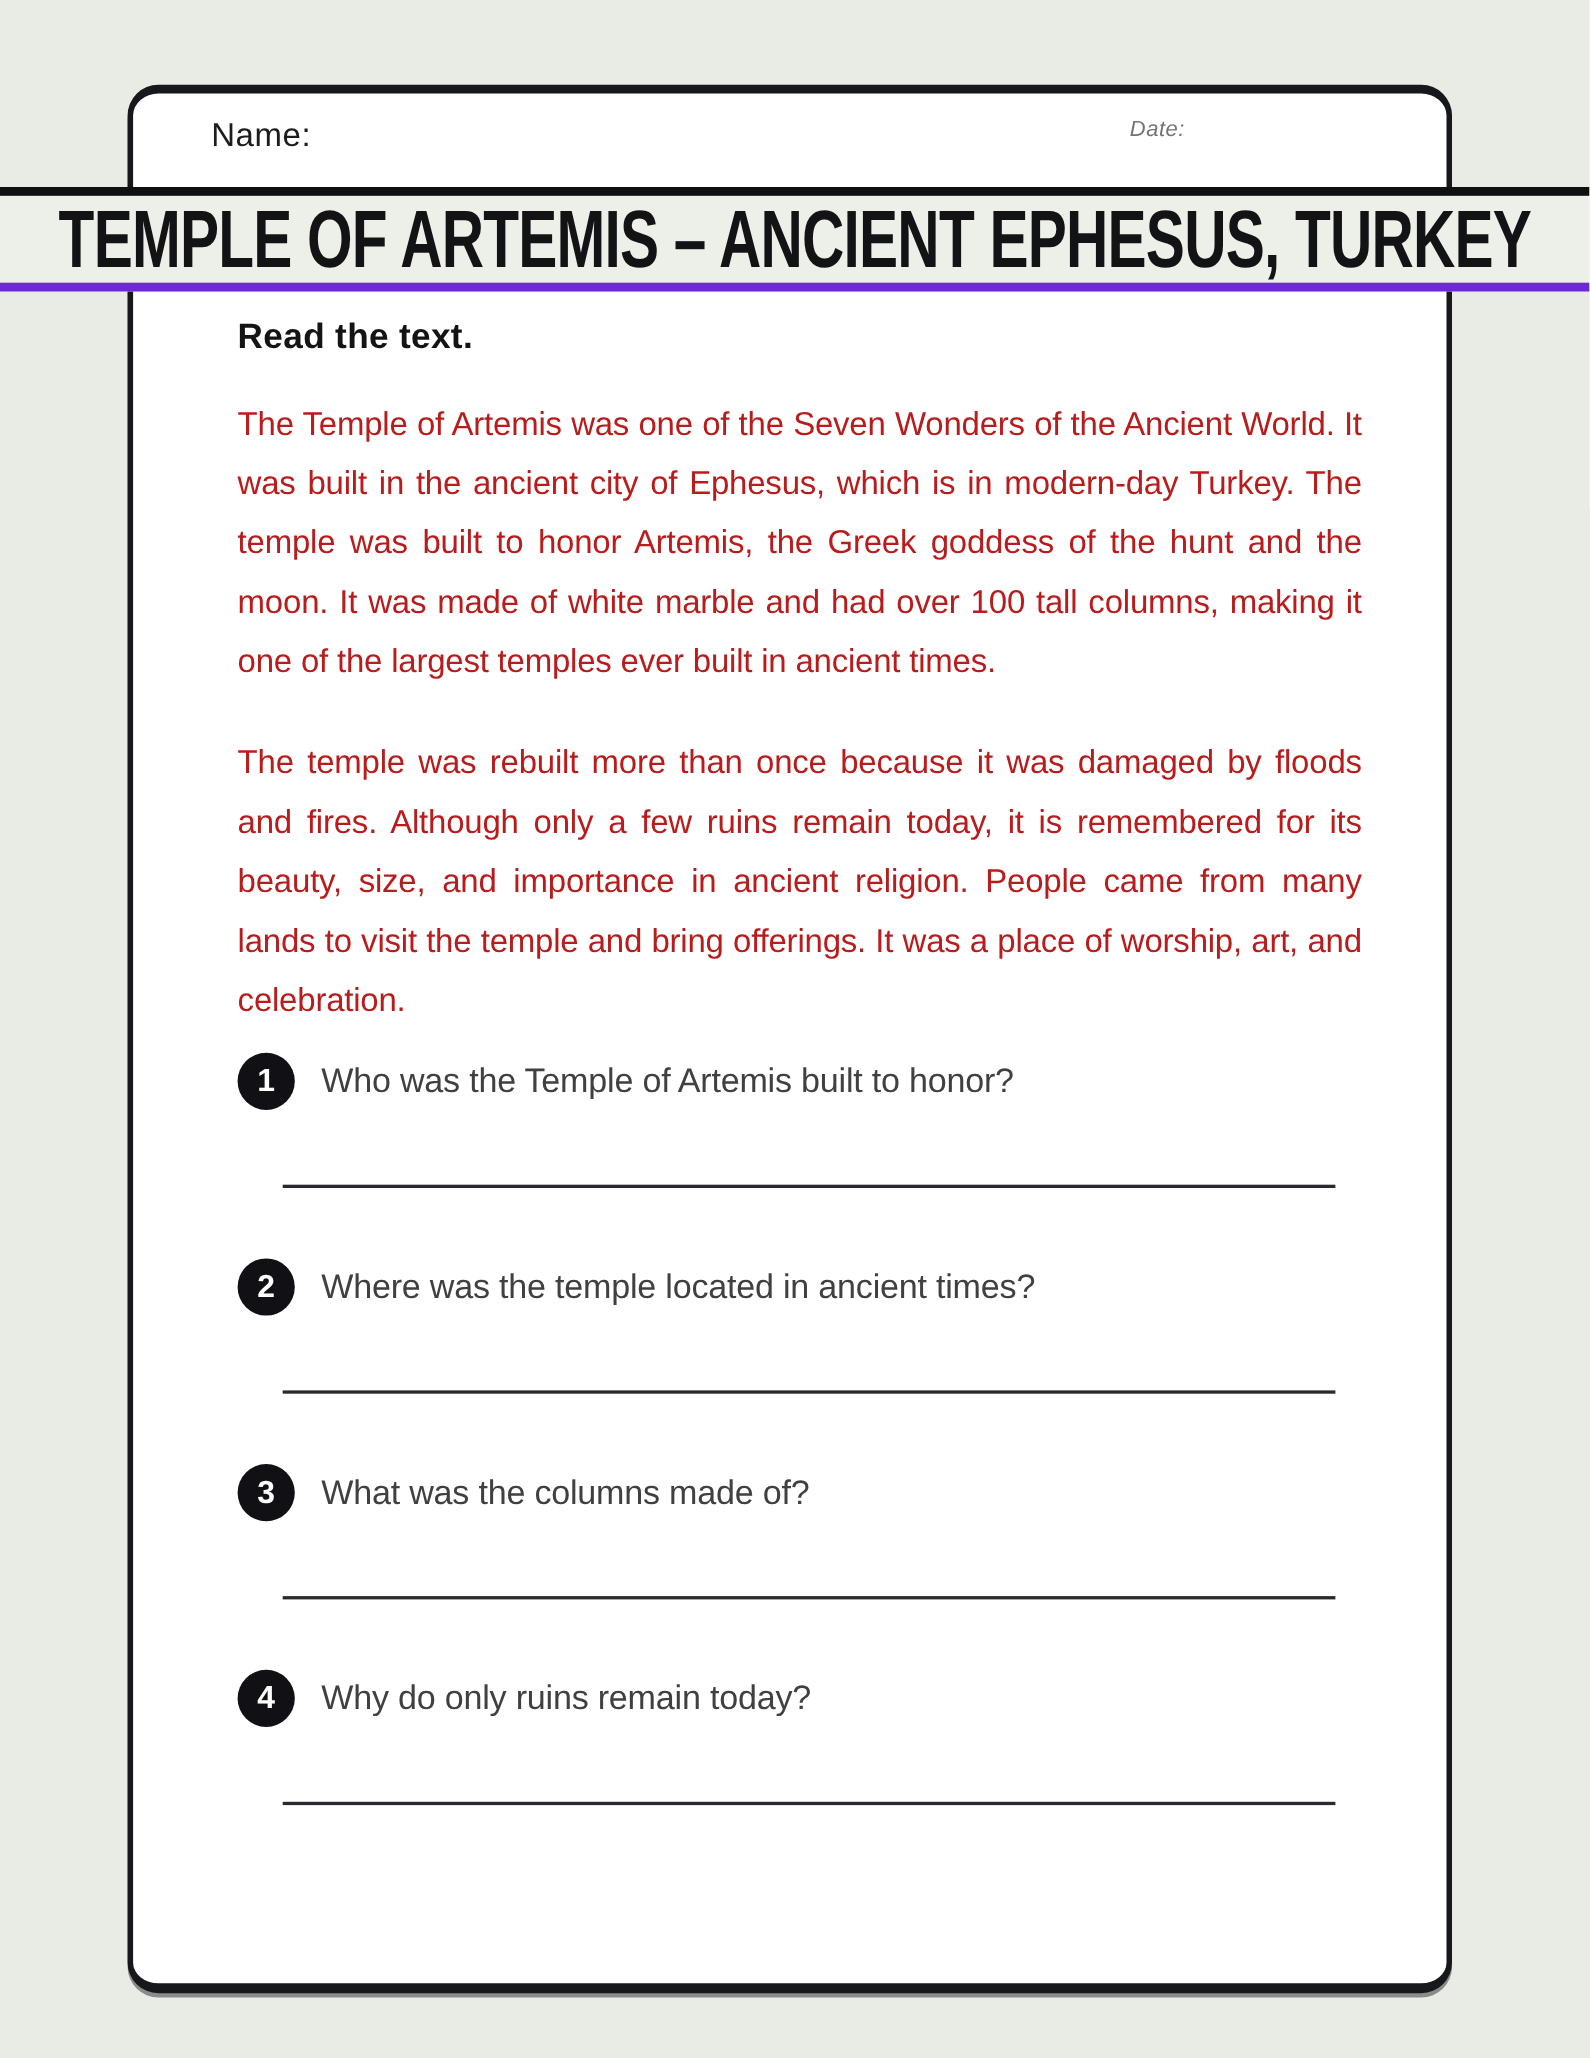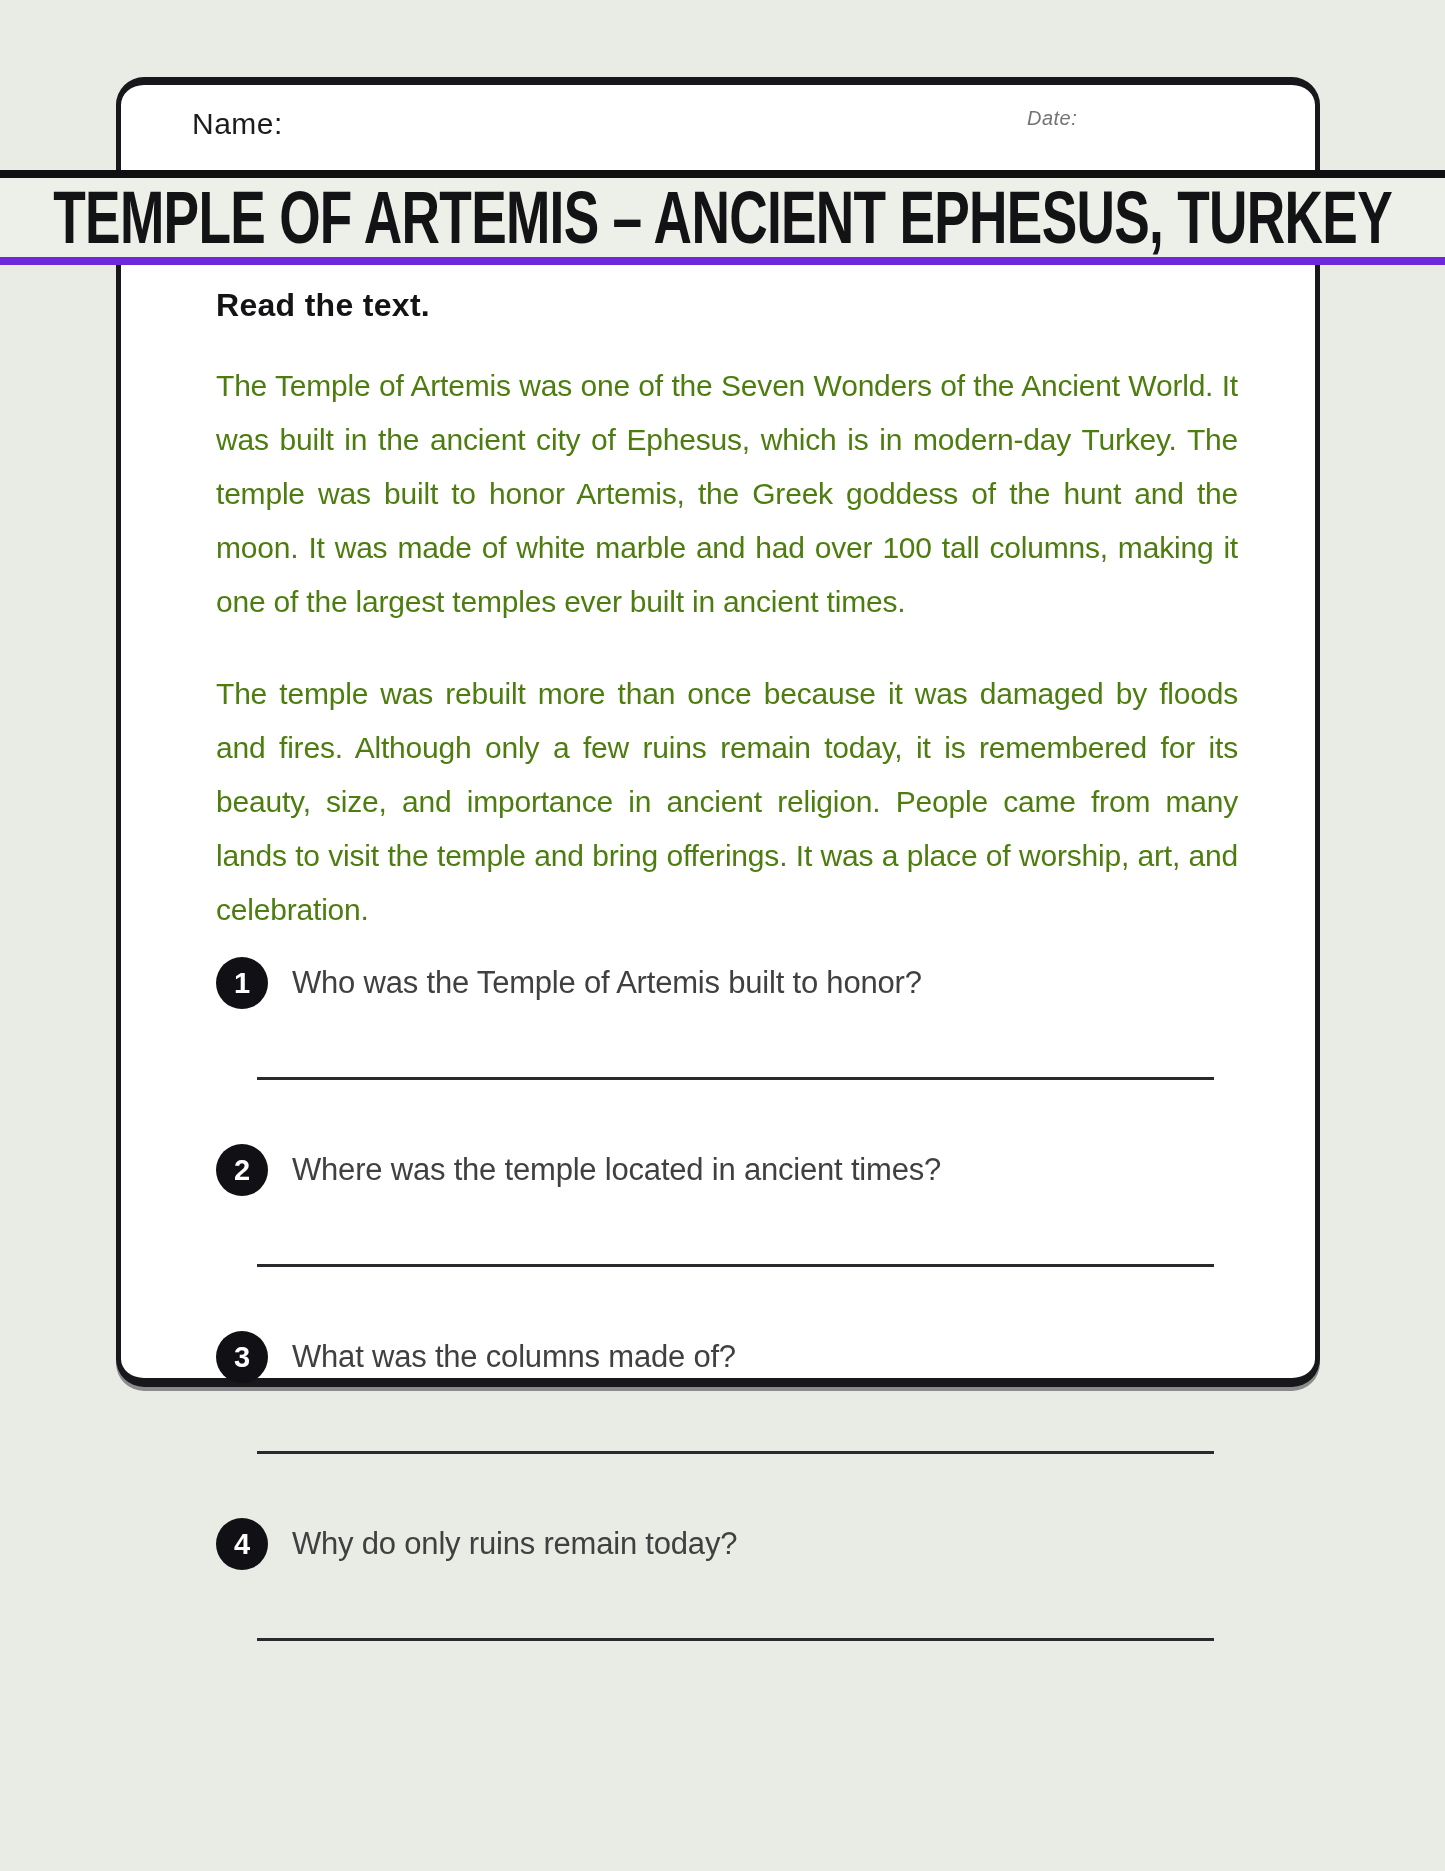--- a/index.html
+++ b/index.html
@@ -13,21 +13,21 @@
     color: #1b1b1b;
     overflow: hidden;
   }
 
   
   .card {
     position: absolute;
     left: 116px;
     top: 77px;
     width: 1204px;
-    height: 1310px;
+    height: 1735px;
     background: #ffffff;
     border: 5px solid #17171c;
     border-top-width: 8px;
     border-bottom-width: 9px;
     border-radius: 28px;
     box-shadow: 0 4px 0 rgba(23,23,28,0.45);
     z-index: 1;
   }
 
   
@@ -79,21 +79,21 @@
     color: #141417;
   }
   .questions-heading { margin-top: 62px; }
 
   .para {
     margin: 34px 3px 0 0;
     font-size: 30px;
     line-height: 54px;
     letter-spacing: -0.2px;
     text-align: justify;
-    color: #4d7c0f;
+    color: #b91c1c;
   }
   .para.second { margin-top: 38px; }
 
   .question { margin-top: 20px; }
   .question + .question { margin-top: 64px; }
 
   .q-row {
     display: flex;
     align-items: center;
     height: 52px;

